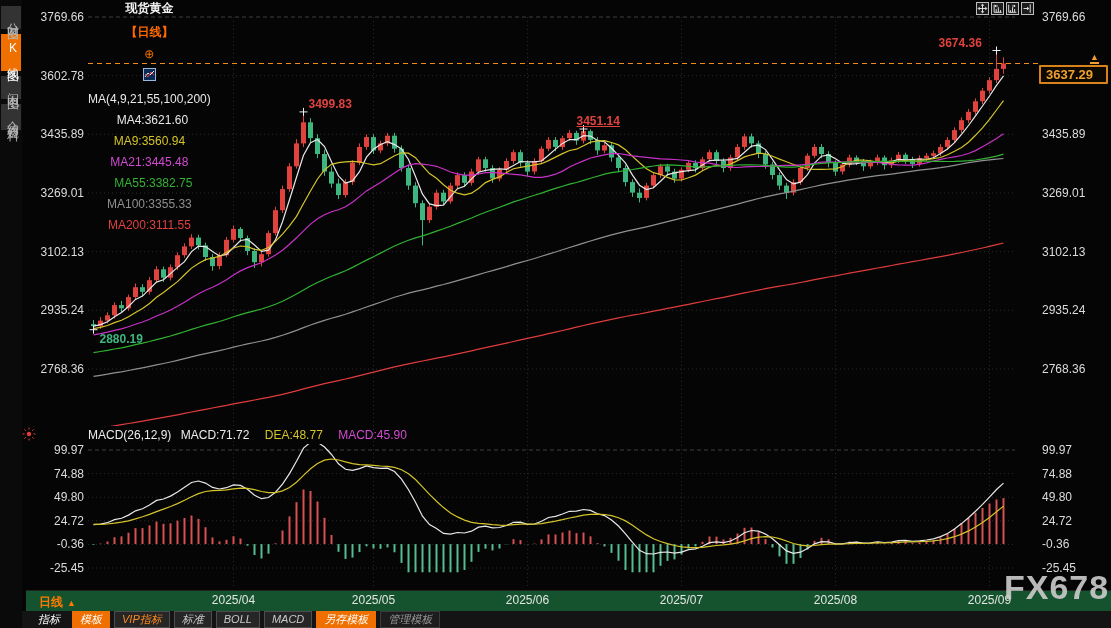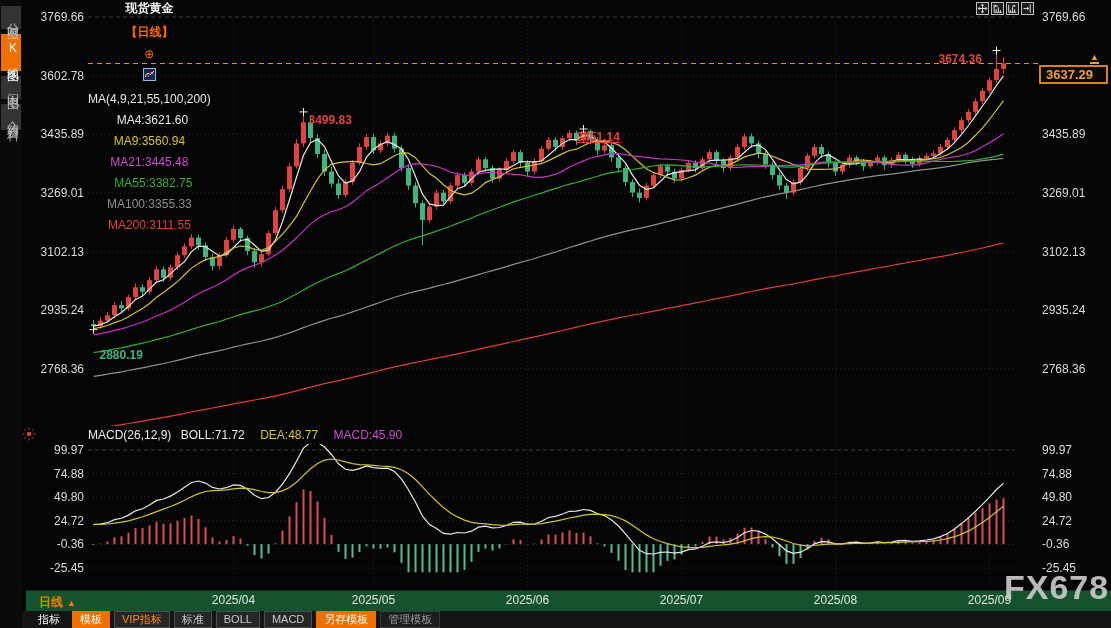--- a/index.html
+++ b/index.html
@@ -23,21 +23,21 @@
   .wbtn svg{display:block;}
   
   .tick{position:absolute;transform:translateY(-50%);font-size:12px;color:#dcdcdc;}
   #axisL{position:absolute;left:24px;top:0;width:62px;height:628px;z-index:2;}
   #axisL .tick{right:2px;text-align:right;}
   #axisR{position:absolute;left:1042px;top:0;width:68px;height:628px;z-index:2;}
   #axisR .tick{left:0;}
   .month-label{position:absolute;top:593px;font-size:12px;color:#e4e4e4;transform:translateX(-50%);z-index:3;}
   
   #chart-svg{position:absolute;left:0;top:0;z-index:1;}
-  #annotations{position:absolute;left:0;top:16px;width:1111px;height:608px;pointer-events:none;z-index:3;}
+  #annotations{position:absolute;left:0;top:0;width:1111px;height:608px;pointer-events:none;z-index:3;}
   .anno{position:absolute;font-size:12px;font-weight:bold;white-space:nowrap;}
   
   #macd-header{position:absolute;left:88px;top:428px;font-size:12px;white-space:nowrap;z-index:3;}
   #macd-header .t{color:#ececec;}
   #macd-header .diff{color:#ececec;margin-left:6px;}
   #macd-header .dea{color:#d4c42a;margin-left:12px;}
   #macd-header .macd{color:#d24ad2;margin-left:12px;}
   #macd-burst{position:absolute;left:22px;top:427px;z-index:3;}
   
   #price-badge{position:absolute;left:1039px;top:65px;width:69px;height:19px;background:#0d0800;
@@ -48,21 +48,21 @@
   
   #xband{position:absolute;left:26px;top:590px;width:1089px;height:21px;background:#14532d;border-top:1px solid #222;z-index:2;text-align:right;}
   #period-label{position:absolute;left:13px;top:3px;color:#ff7a00;font-weight:bold;font-size:12px;cursor:pointer;}
   #period-label .arr{font-size:9px;margin-left:4px;}
   
   #watermark{position:absolute;left:1004px;top:568px;font-size:34px;font-weight:bold;color:#cdcdcd;
              letter-spacing:1px;opacity:.9;z-index:4;}
   
   #toolbar{position:absolute;left:22px;top:611px;width:1089px;height:17px;background:#141414;
            display:flex;align-items:center;gap:4px;padding-left:8px;box-sizing:border-box;z-index:6;}
-  .tb{font-size:11px;line-height:13px;padding:1px 7px;border:1px solid #4d4d4d;background:#262626;color:#ededed;cursor:pointer;white-space:nowrap;}
+  .tb{font-size:11px;line-height:13px;padding:1px 7px;border:1px solid #4d4d4d;background:#262626;color:#ededed;cursor:pointer;white-space:nowrap;font-style:italic;}
   .tb.plain{border-color:transparent;background:transparent;color:#fff;}
   .tb.active{background:#ef7000;border-color:#ef7000;color:#fff;}
   .tb.vip{color:#ff8a1e;}
   .tb.dim{color:#c9c9c9;}
   .tb.ghost{background:#1d1d1d;border-color:#3a3a3a;color:#9a9a9a;}
 </style>
 </head>
 <body>
 
 <div id="app">
@@ -603,21 +603,21 @@
           <path d="M0.5 7H2.5"></path>
           <path d="M11.5 7H13.5"></path>
           <path d="M2.4 2.4 3.8 3.8"></path>
           <path d="M10.2 10.2 11.6 11.6"></path>
           <path d="M11.6 2.4 10.2 3.8"></path>
           <path d="M3.8 10.2 2.4 11.6"></path>
         </g>
       </svg></div>
   <div id="macd-header">
     <span class="t">MACD(26,12,9)</span>
-    <span class="diff">BOLL:71.72</span>
+    <span class="diff">MACD:71.72</span>
     <span class="dea">DEA:48.77</span>
     <span class="macd">MACD:45.90</span>
   </div>
 
   <div id="badge-arrow">▲</div>
   <div id="price-badge">3637.29</div>
 
   <div id="xband">
     <div id="period-label"><span>日线</span><span class="arr">▲</span></div>
   </div>

